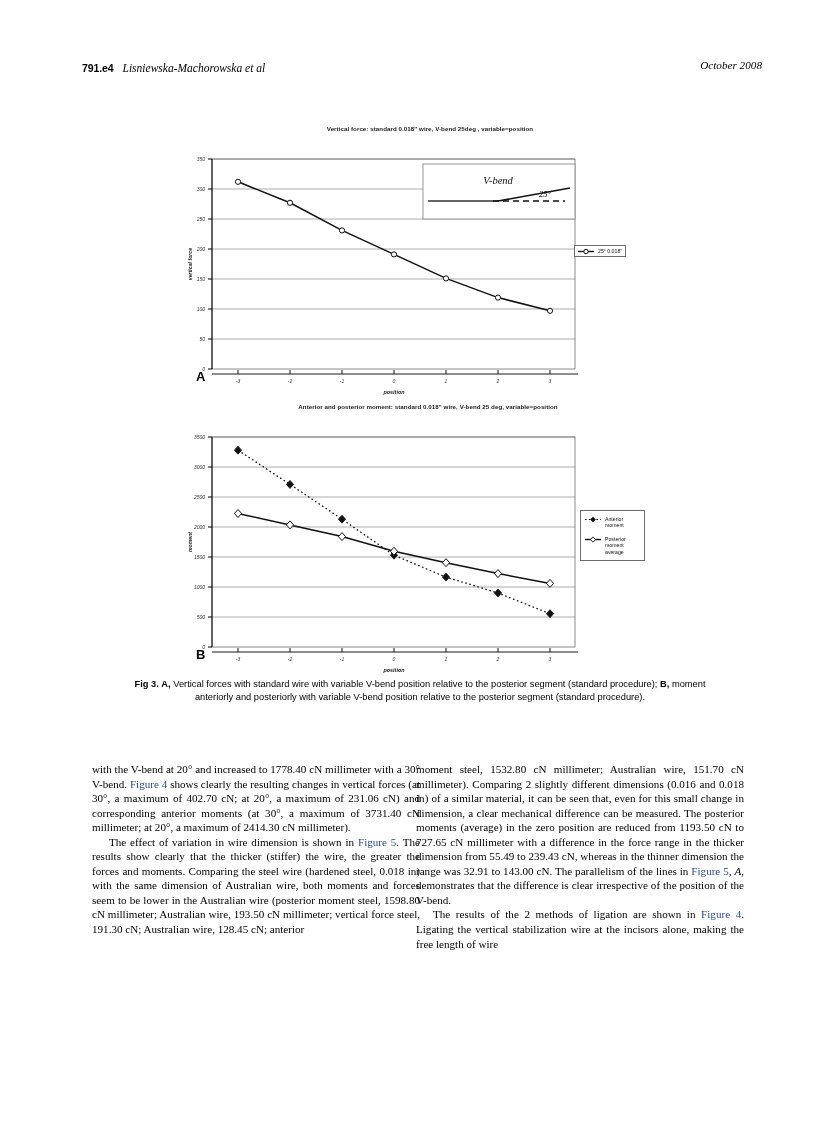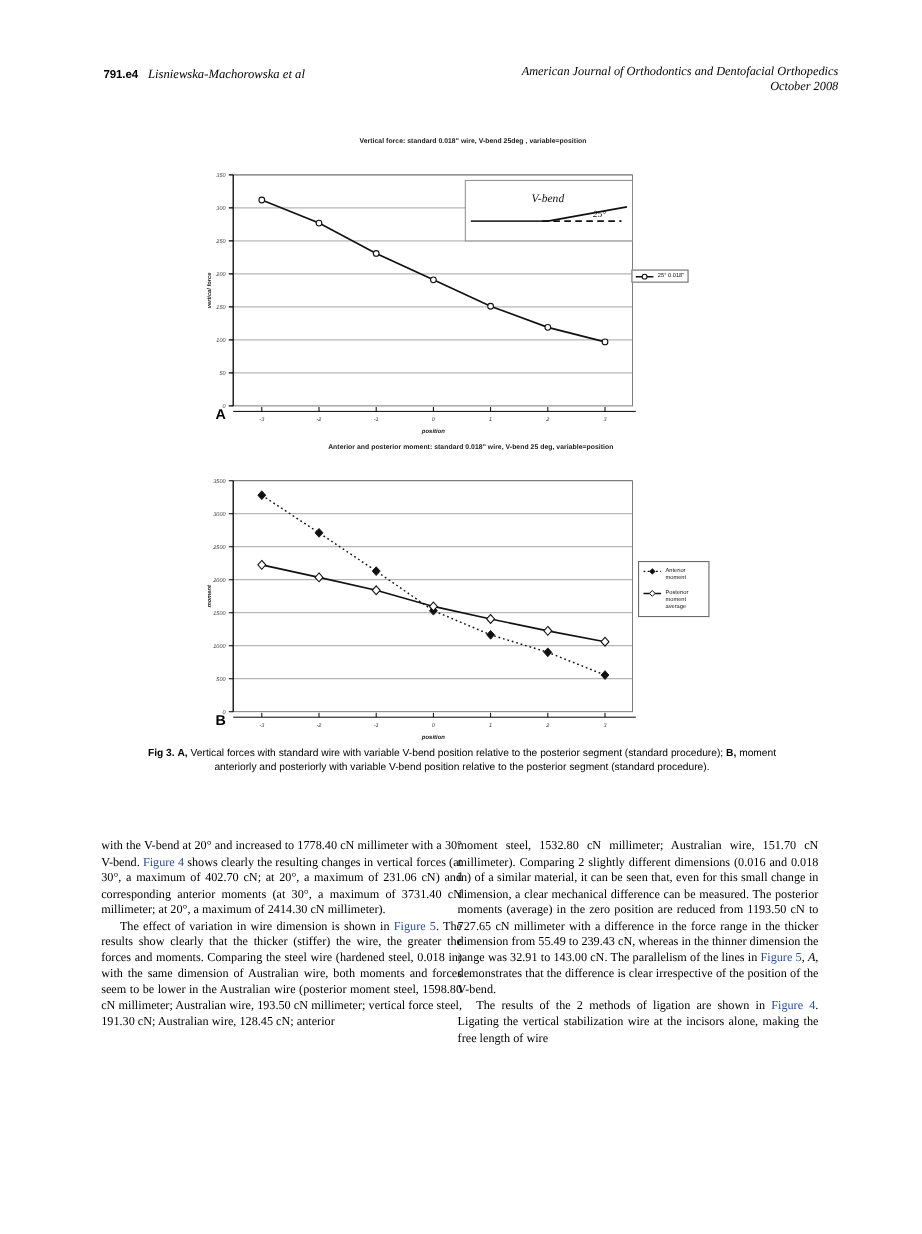--- a/index.html
+++ b/index.html
@@ -19,21 +19,21 @@
   
   .running-head {
     position: absolute;
     left: 78px;
     top: 58px;
     width: 684px;
     height: 40px;
   }
   .rh-left {
     position: absolute;
-    left: 16px;
+    left: 4px;
     top: 0;
     white-space: nowrap;
   }
   .rh-folio {
     font-family: "Liberation Sans", sans-serif;
     font-weight: bold;
     font-size: 10.5px;
     letter-spacing: -0.1px;
   }
   .rh-authors {
@@ -170,21 +170,20 @@
   .ital { font-style: italic; }
 </style>
 </head>
 <body>
 
 <div class="running-head">
   <div class="rh-left">
     <span class="rh-folio">791.e4</span><span class="rh-authors">Lisniewska-Machorowska et al</span>
   </div>
   <div class="rh-right">
-    <div>American Journal of Orthodontics and Dentofacial Orthopedics</div>
     <div>October 2008</div>
   </div>
 </div>
 
 <div class="figure">
 
   <div class="chart-block chart-a">
     <div class="chart-title">Vertical force: standard 0.018" wire, V-bend 25deg , variable=position</div>
     <div class="panel-letter">A</div>
     <div class="svg-wrap">

